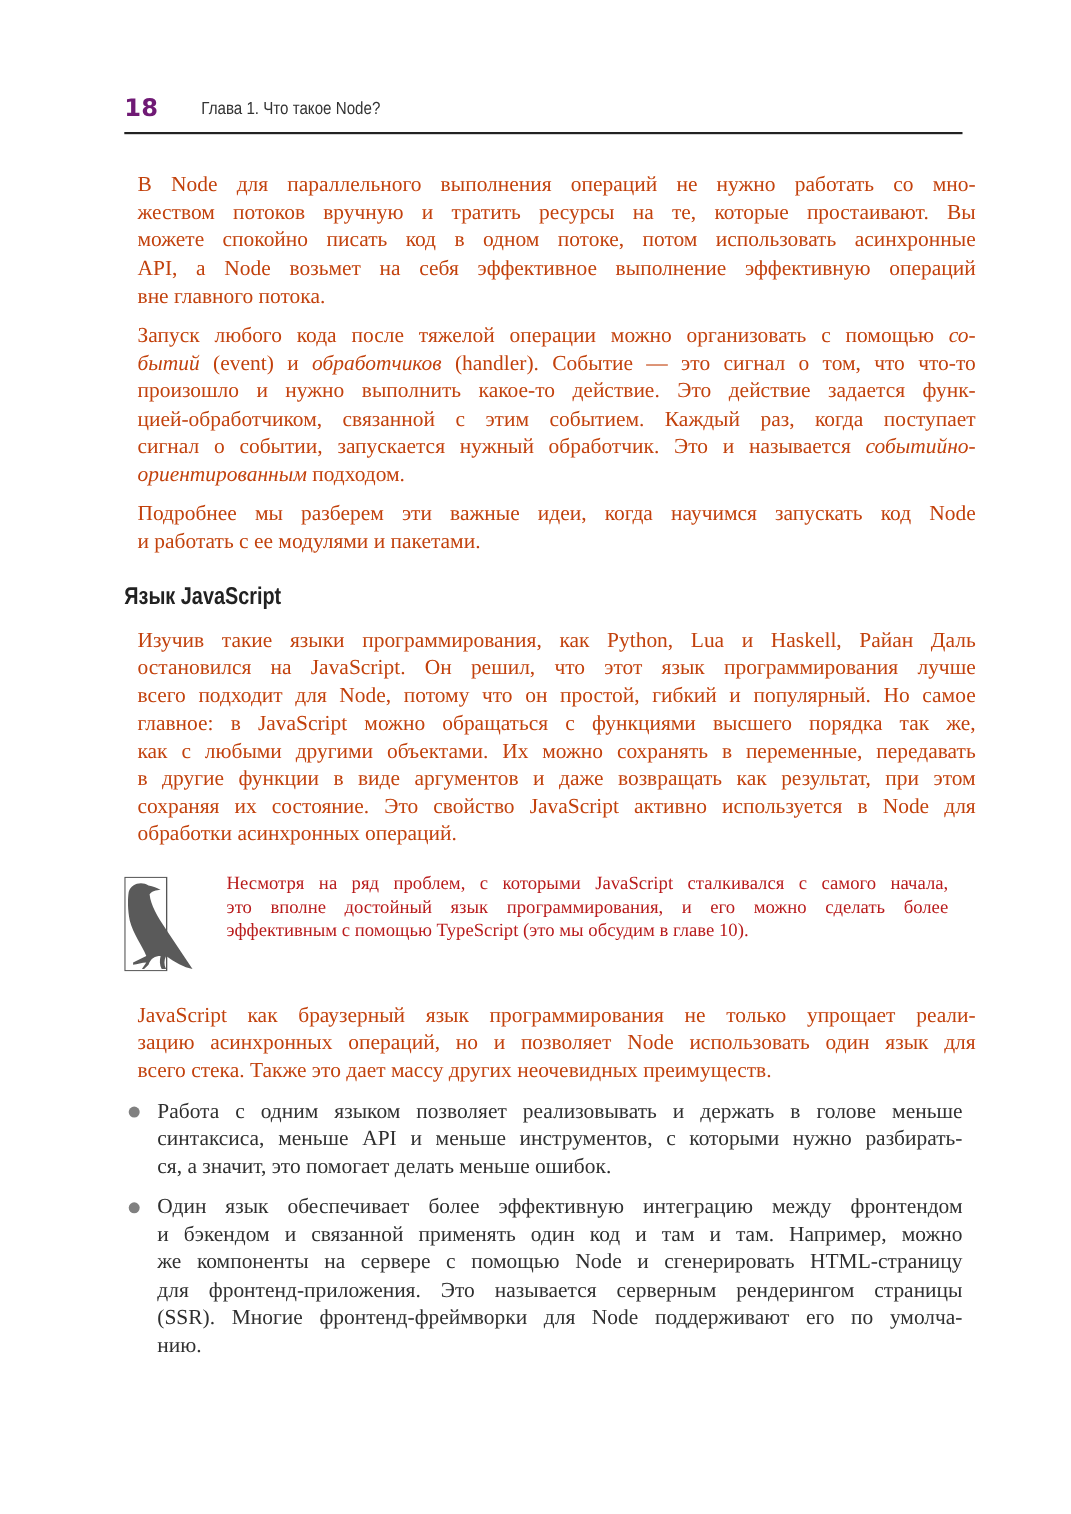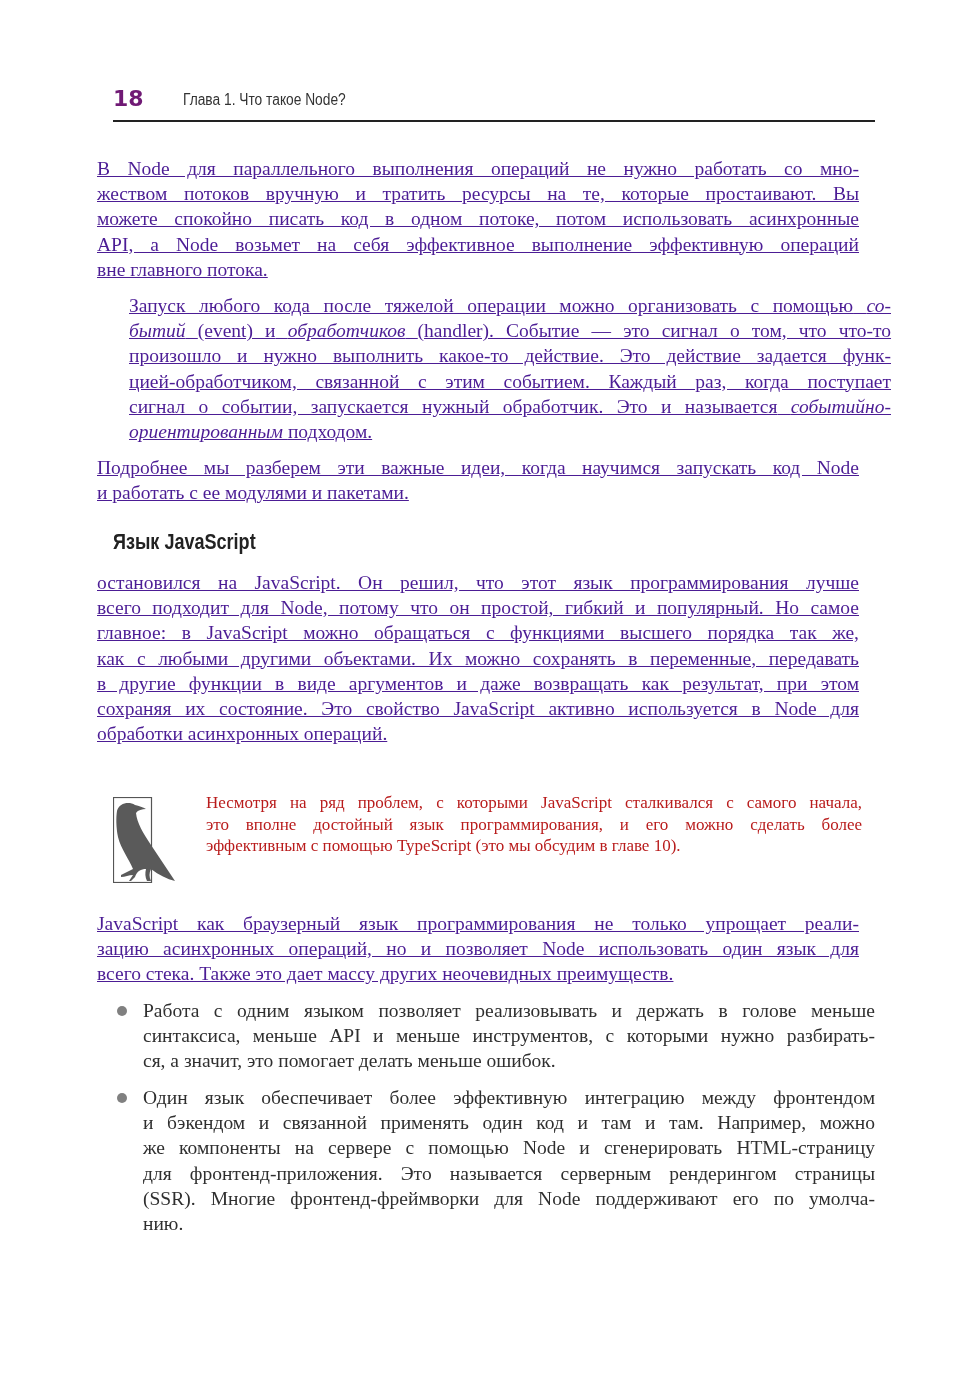--- a/index.html
+++ b/index.html
@@ -1,21 +1,21 @@
 <!DOCTYPE html>
 <html><head>
 <meta charset="utf-8">
 <style>
   html, body { margin: 0; padding: 0; background: #ffffff; }
   body { width: 974px; height: 1376px; position: relative; overflow: hidden; color: #2b2b2b; }
   .header { position: absolute; left: 113px; top: 84px; width: 762px; height: 36px; }
   .page-num { position: absolute; left: 0; top: 2px; font-family: "DejaVu Sans", sans-serif; font-weight: bold; font-size: 22px; color: #701a75; }
   .running-title { position: absolute; left: 70px; top: 7px; font-family: "Liberation Sans", sans-serif; font-size: 16px; color: #333; transform: scaleX(0.86); transform-origin: left center; }
   .rule { position: absolute; left: 113px; top: 120px; width: 762px; height: 2px; background: #222; }
-  .para { position: absolute; left: 97px; width: 762px; font-family: "Liberation Serif", serif; font-size: 19.5px; line-height: 25.2px; color: #4c1d95; text-decoration: underline; }
+  .para { position: absolute; left: 125px; width: 762px; font-family: "Liberation Serif", serif; font-size: 19.5px; line-height: 25.2px; color: #c2410c; }
   .line { display: block; white-space: nowrap; text-align: justify; text-align-last: justify; }
   .line.last { text-align-last: left; }
   .heading { position: absolute; left: 113px; top: 529px; font-family: "Liberation Sans", sans-serif; font-weight: bold; font-size: 22px; color: #222; transform: scaleX(0.82); transform-origin: left center; }
   .note { position: absolute; left: 206px; top: 792px; width: 656px; font-family: "Liberation Serif", serif; font-size: 17px; line-height: 21.5px; color: #b91c1c; }
   .note .line { text-align: justify; }
   .bird { position: absolute; left: 113px; top: 797px; width: 64px; height: 86px; }
   .bullet-item { position: absolute; left: 113px; width: 762px; }
   .bullet-dot { position: absolute; left: 4px; top: 8px; width: 10px; height: 10px; border-radius: 50%; background: #808080; }
   .bullet-text { position: absolute; left: 30px; width: 732px; font-family: "Liberation Serif", serif; font-size: 19.5px; line-height: 25.2px; color: #2f2f2f; }
   i { font-style: italic; }
@@ -30,37 +30,38 @@
 <div class="rule"></div>
 
 <div class="para" style="top:156px;">
   <span class="line">В Node для параллельного выполнения операций не нужно работать со мно-</span>
   <span class="line">жеством потоков вручную и тратить ресурсы на те, которые простаивают. Вы</span>
   <span class="line">можете спокойно писать код в одном потоке, потом использовать асинхронные</span>
   <span class="line">API, а Node возьмет на себя эффективное выполнение эффективную операций</span>
   <span class="line last">вне главного потока.</span>
 </div>
 
-<div class="para" style="top:293px;margin-left:32px;">
+<div class="para" style="top:293px;">
   <span class="line"><span>Запуск любого кода после тяжелой операции можно организовать с помощью</span> <i>со-</i></span>
   <span class="line"><i>бытий</i> <span>(event) и</span> <i>обработчиков</i> <span>(handler). Событие — это сигнал о том, что что-то</span></span>
   <span class="line">произошло и нужно выполнить какое-то действие. Это действие задается функ-</span>
   <span class="line">цией-обработчиком, связанной с этим событием. Каждый раз, когда поступает</span>
   <span class="line"><span>сигнал о событии, запускается нужный обработчик. Это и называется</span> <i>событийно-</i></span>
   <span class="line last"><i>ориентированным</i> <span>подходом.</span></span>
 </div>
 
 <div class="para" style="top:455px;">
   <span class="line">Подробнее мы разберем эти важные идеи, когда научимся запускать код Node</span>
   <span class="line last">и работать с ее модулями и пакетами.</span>
 </div>
 
 <div class="heading">Язык JavaScript</div>
 
 <div class="para" style="top:570px;">
+  <span class="line">Изучив такие языки программирования, как Python, Lua и Haskell, Райан Даль</span>
   <span class="line">остановился на JavaScript. Он решил, что этот язык программирования лучше</span>
   <span class="line">всего подходит для Node, потому что он простой, гибкий и популярный. Но самое</span>
   <span class="line">главное: в JavaScript можно обращаться с функциями высшего порядка так же,</span>
   <span class="line">как с любыми другими объектами. Их можно сохранять в переменные, передавать</span>
   <span class="line">в другие функции в виде аргументов и даже возвращать как результат, при этом</span>
   <span class="line">сохраняя их состояние. Это свойство JavaScript активно используется в Node для</span>
   <span class="line last">обработки асинхронных операций.</span>
 </div>
 
 <div class="bird">

